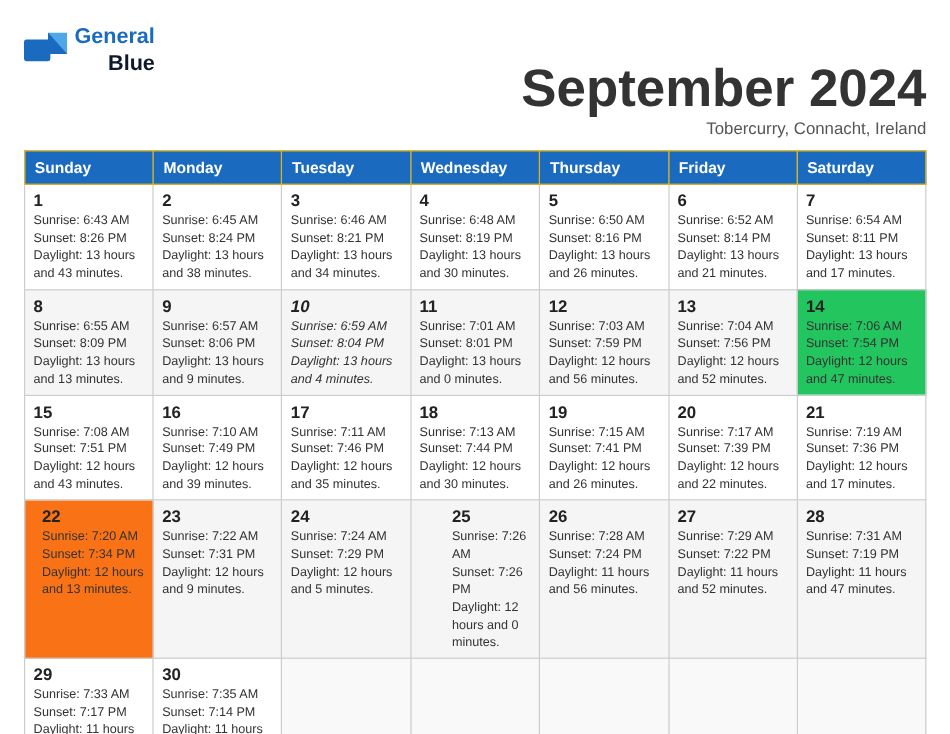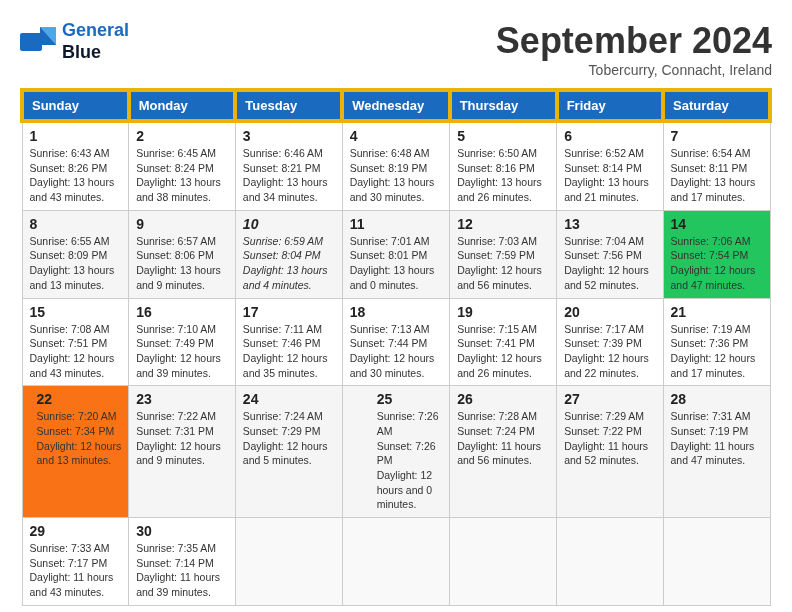--- a/index.html
+++ b/index.html
@@ -13,59 +13,61 @@
     .header {
       display: flex;
       justify-content: space-between;
       align-items: flex-start;
       margin-bottom: 10px;
     }
     .logo {
       display: flex;
       align-items: center;
       gap: 6px;
+      text-align: right;
     }
     .logo-text {
       font-size: 18px;
       font-weight: bold;
       color: #333;
       line-height: 1.2;
     }
     .logo-text span {
       color: #1a6bbf;
     }
     .logo-icon {
       width: 36px;
       height: 30px;
     }
     .title-block {
       text-align: right;
     }
     .month-title {
-      font-size: 36px;
+      font-size: 44px;
       font-weight: bold;
       color: #333;
+      margin-top: 29px;
     }
     .subtitle {
       font-size: 14px;
       color: #555;
     }
     table {
       width: 100%;
       border-collapse: collapse;
       font-size: 11px;
     }
     thead tr th {
       background-color: #1a6bbf;
       color: #fff;
       text-align: left;
       padding: 6px 8px;
       font-size: 13px;
       font-weight: bold;
-      border: 4px solid #eab308;
+      border: 1px solid #eab308;
     }
     tbody tr td {
       border: 1px solid #ccc;
       vertical-align: top;
       padding: 5px 7px;
       width: 108px;
       min-height: 70px;
       background: #fff;
     }
     tbody tr:nth-child(even) td {

